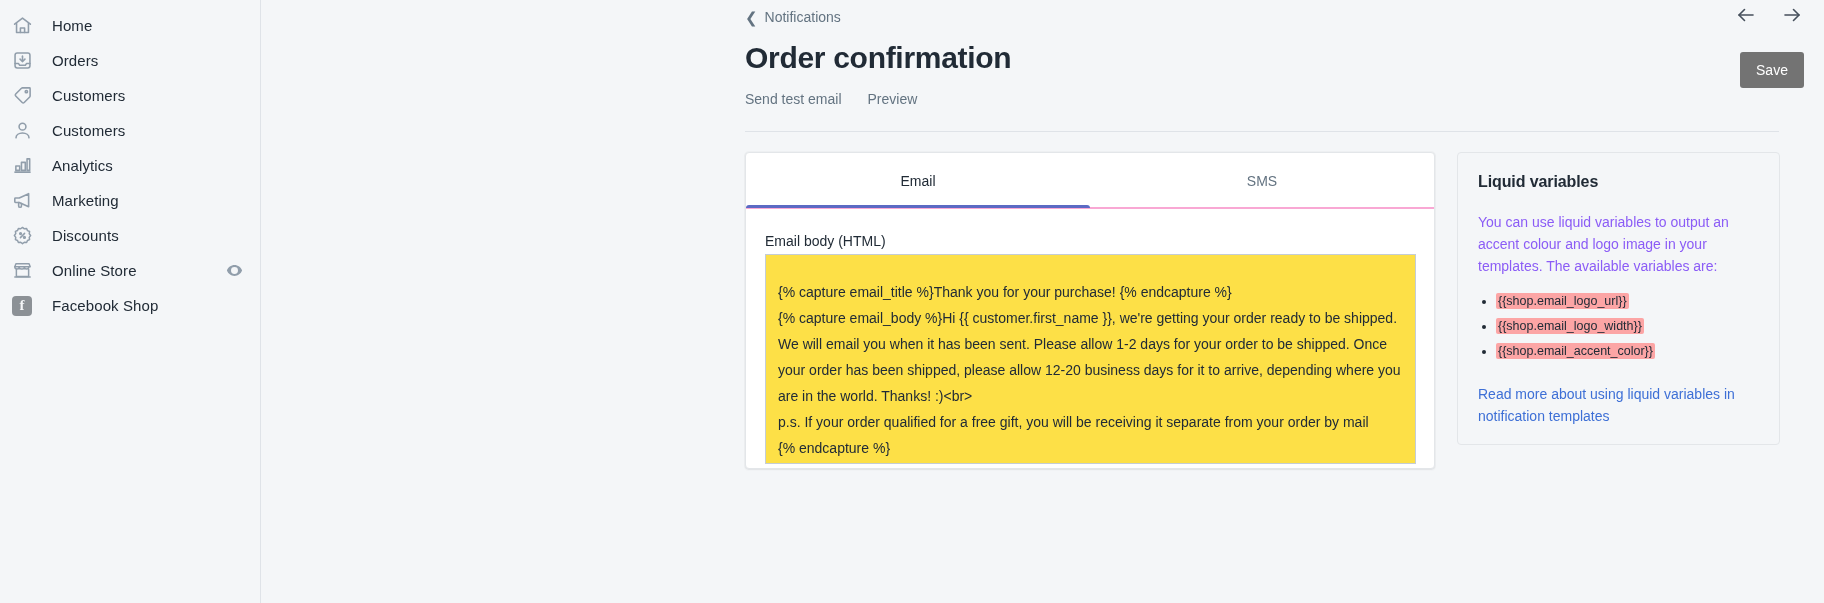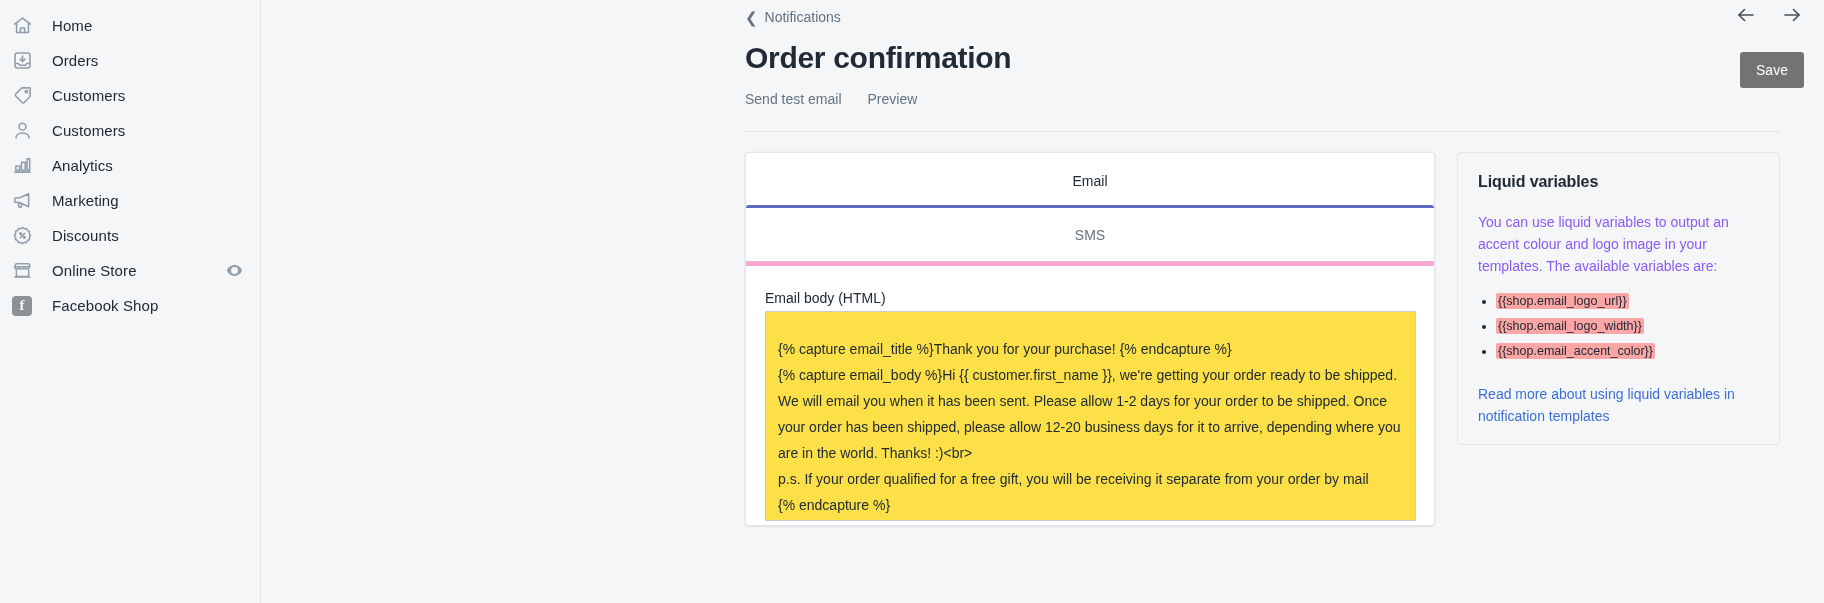--- a/index.html
+++ b/index.html
@@ -99,21 +99,21 @@
     font-family: "Liberation Sans", sans-serif;
   }
 
   
   .columns { display: flex; gap: 22px; margin-top: 20px; }
   .card {
     width: 690px; background: #ffffff;
     border: 1px solid #e3e6e9; border-radius: 4px;
     box-shadow: 0 0 0 1px rgba(63,63,68,.03), 0 1px 2px rgba(63,63,68,.07);
   }
-  .tabs { display: flex; border-bottom: 5px solid #f9a8d4; flex-direction: column; }
+  .tabs { display: flex; border-bottom: 2px solid #f9a8d4; }
   .tab {
     flex: 1 1 50%; text-align: center;
     font-size: 14px; color: #637381;
     padding: 20px 0 18px; cursor: pointer;
     position: relative;
   }
   .tab.active { color: #212b36; }
   .tab.active::after {
     content: ""; position: absolute; left: 0; right: 0; bottom: -1px;
     height: 3px; background: #5c6ac4; border-radius: 3px 3px 0 0;

